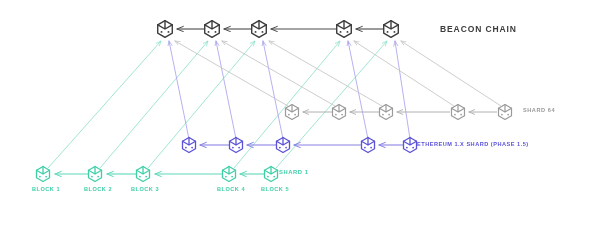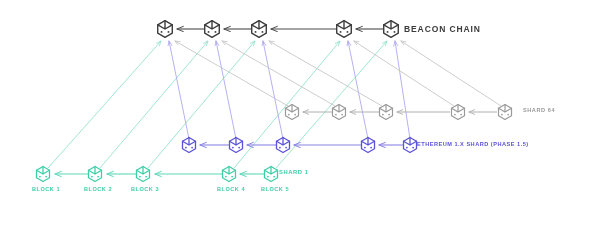--- a/index.html
+++ b/index.html
@@ -27,21 +27,21 @@
   .row-label {
     position: absolute;
     white-space: nowrap;
     letter-spacing: 0.5px;
     line-height: 1;
   }
   .label-beacon {
     font-size: 8.5px;
     font-weight: 700;
     color: #3c3c3c;
-    left: 404px;
+    left: 440px;
     top: 25px;
     letter-spacing: 0.9px;
   }
   .label-shard64 {
     font-size: 5.6px;
     font-weight: 700;
     color: #9a9a9a;
     left: 523px;
     top: 108px;
     letter-spacing: 0.55px;

